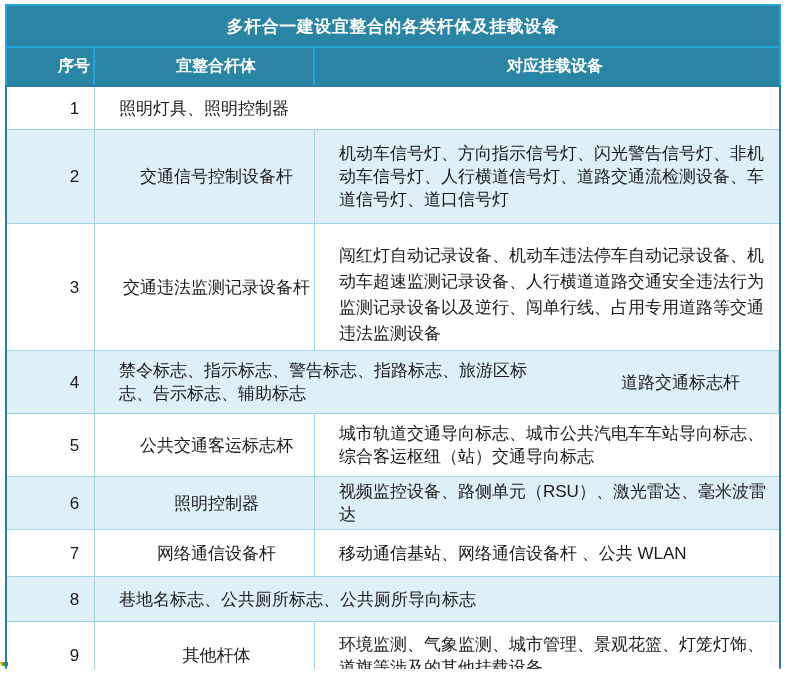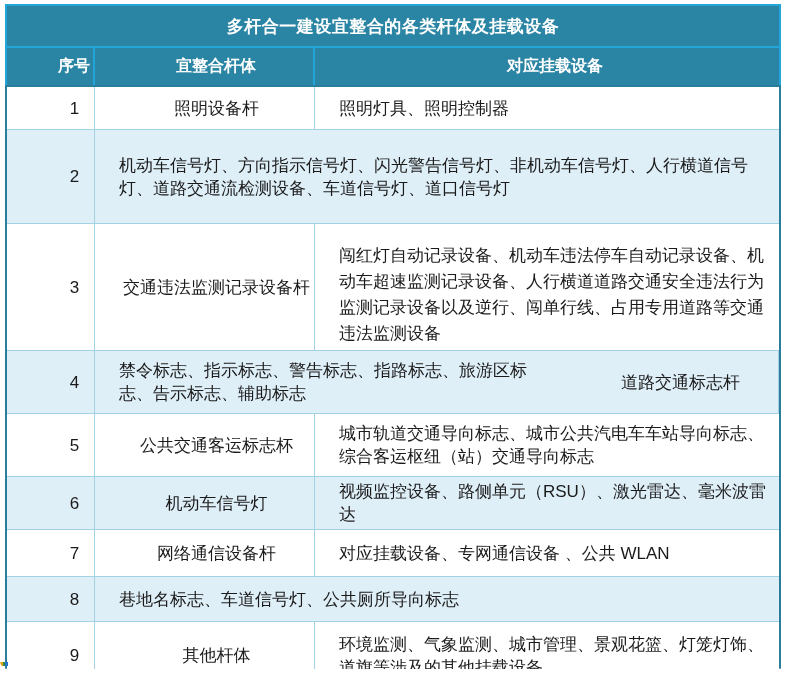--- a/index.html
+++ b/index.html
@@ -123,55 +123,55 @@
       <div class="header-row">
         <div class="hc c1">序号</div>
         <div class="hc c2">宜整合杆体</div>
         <div class="hc c3">对应挂载设备</div>
       </div>
     </div>
 
     <div class="body-wrap">
       <div class="row">
         <div class="bc c1">1</div>
-        <div class="bc c2">照明设备杆</div>
         <div class="bc c3">照明灯具、照明控制器</div>
       </div>
       <div class="row">
         <div class="bc c1">2</div>
+        <div class="bc c2">交通信号控制设备杆</div>
         <div class="bc c3">机动车信号灯、方向指示信号灯、闪光警告信号灯、非机动车信号灯、人行横道信号灯、道路交通流检测设备、车道信号灯、道口信号灯</div>
       </div>
       <div class="row">
         <div class="bc c1">3</div>
         <div class="bc c2">交通违法监测记录设备杆</div>
         <div class="bc c3">闯红灯自动记录设备、机动车违法停车自动记录设备、机动车超速监测记录设备、人行横道道路交通安全违法行为监测记录设备以及逆行、闯单行线、占用专用道路等交通违法监测设备</div>
       </div>
       <div class="row">
         <div class="bc c1">4</div>
         <div class="bc c3">禁令标志、指示标志、警告标志、指路标志、旅游区标志、告示标志、辅助标志</div>
         <div class="bc c2">道路交通标志杆</div>
       </div>
       <div class="row">
         <div class="bc c1">5</div>
         <div class="bc c2">公共交通客运标志杯</div>
         <div class="bc c3">城市轨道交通导向标志、城市公共汽电车车站导向标志、综合客运枢纽（站）交通导向标志</div>
       </div>
       <div class="row">
         <div class="bc c1">6</div>
-        <div class="bc c2">机动车信号灯</div>
+        <div class="bc c2">照明控制器</div>
         <div class="bc c3">视频监控设备、路侧单元（RSU）、激光雷达、毫米波雷达</div>
       </div>
       <div class="row">
         <div class="bc c1">7</div>
         <div class="bc c2">网络通信设备杆</div>
-        <div class="bc c3">对应挂载设备、专网通信设备 、公共 WLAN</div>
+        <div class="bc c3">移动通信基站、网络通信设备杆 、公共 WLAN</div>
       </div>
       <div class="row">
         <div class="bc c1">8</div>
-        <div class="bc c3">巷地名标志、车道信号灯、公共厕所导向标志</div>
+        <div class="bc c3">巷地名标志、公共厕所标志、公共厕所导向标志</div>
       </div>
       <div class="row">
         <div class="bc c1">9</div>
         <div class="bc c2">其他杆体</div>
         <div class="bc c3">环境监测、气象监测、城市管理、景观花篮、灯笼灯饰、道旗等涉及的其他挂载设备</div>
       </div>
     </div>
 
   </div>
   <div class="cursor-artifact"></div>

